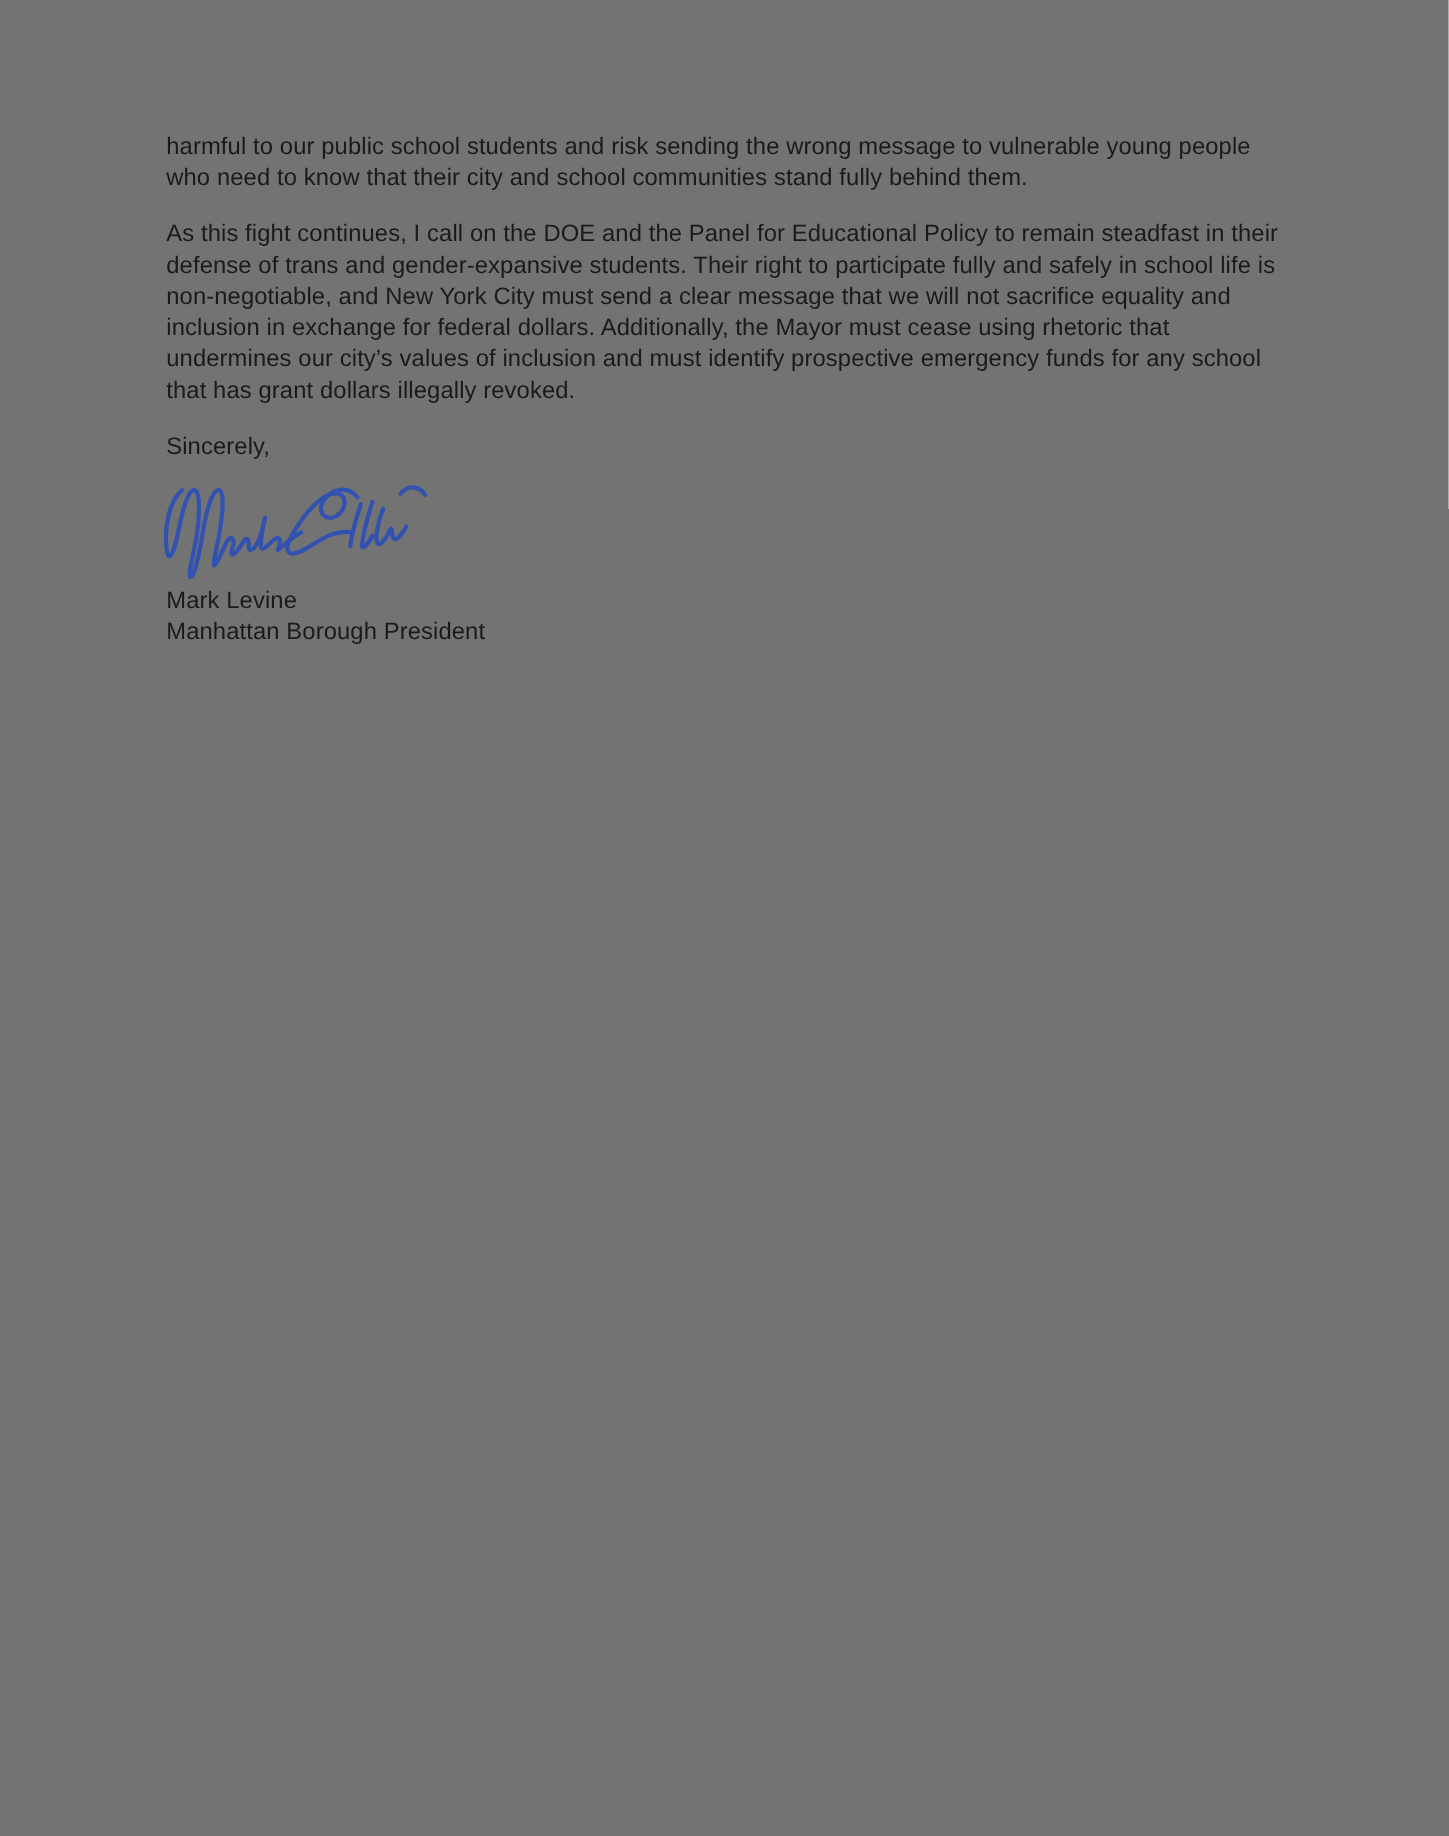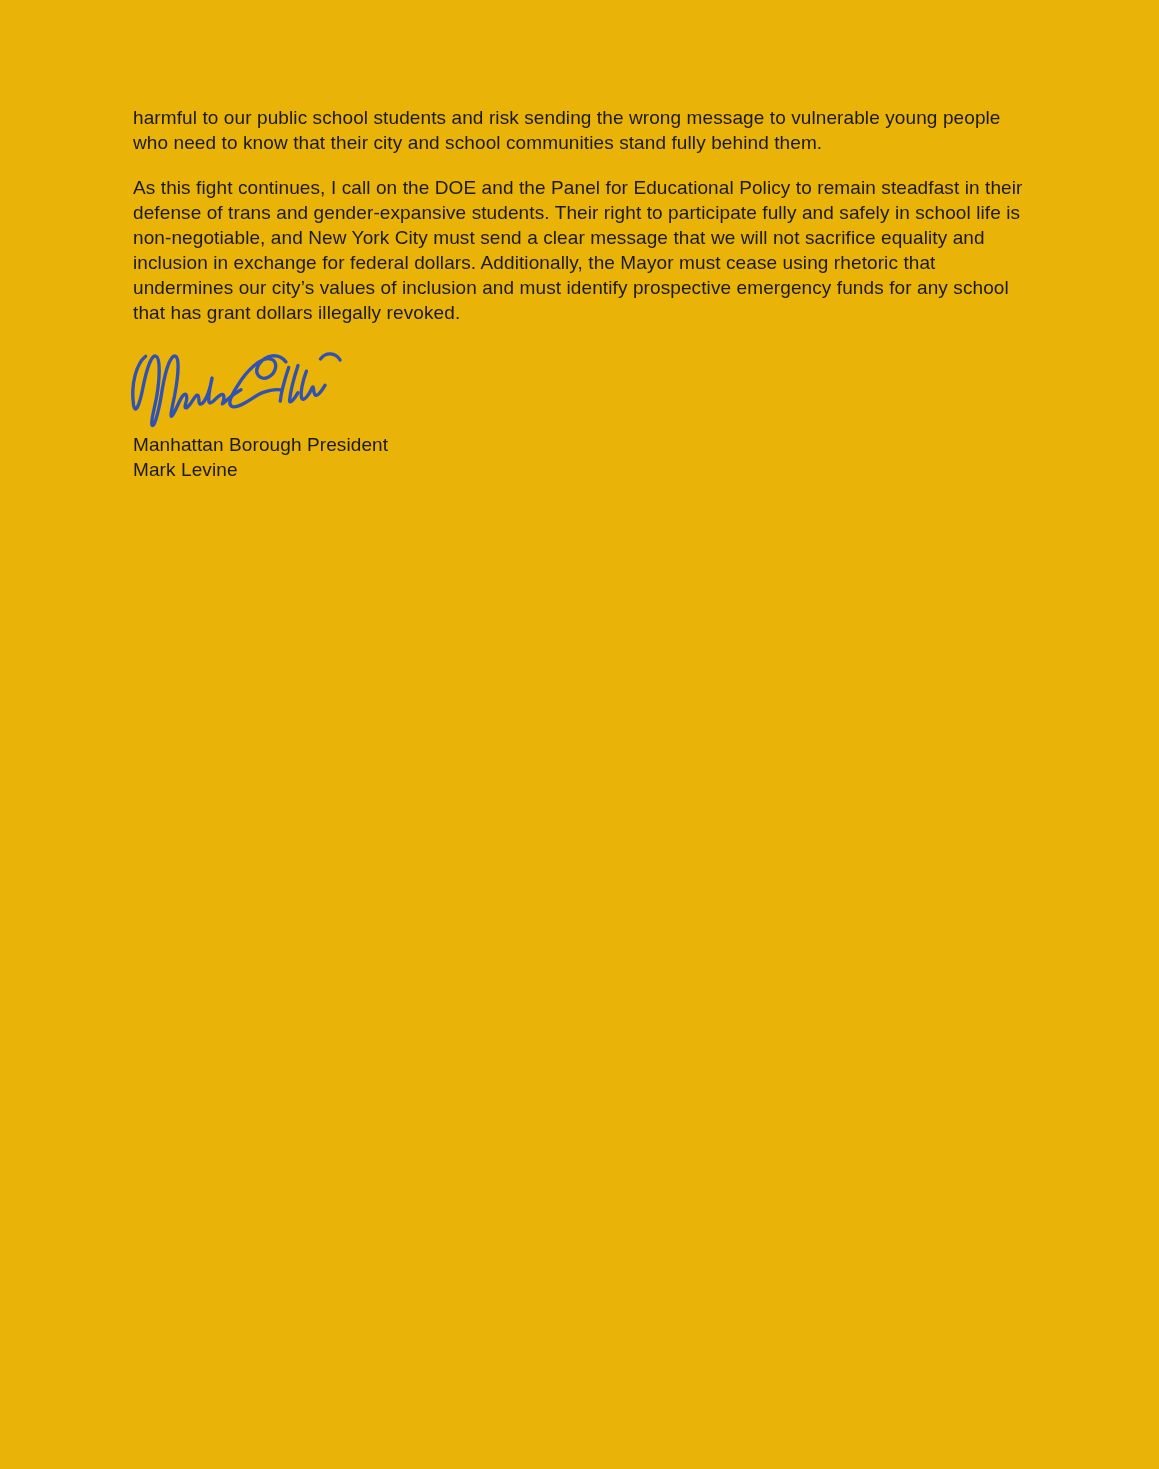--- a/index.html
+++ b/index.html
@@ -1,20 +1,20 @@
 <!DOCTYPE html>
 <html><head>
 <meta charset="utf-8">
 <style>
   html, body { margin: 0; padding: 0; background: #ffffff; }
   .page {
     position: relative;
     width: 1159px;
     height: 1469px;
-    background: #eab308;
+    background: #737373;
     font-family: "Liberation Sans", "DejaVu Sans", sans-serif;
     color: #1a1a1a;
     overflow: hidden;
   }
   .content {
     position: absolute;
     left: 133px;
     top: 105px;
     width: 896px;
   }
@@ -40,33 +40,34 @@
 </style>
 </head>
 <body>
 
 <div class="page">
   <div class="content">
 
     <p>harmful to our public school students and risk sending the wrong message to vulnerable young people who need to know that their city and school communities stand fully behind them.</p>
     <p>As this fight continues, I call on the DOE and the Panel for Educational Policy to remain steadfast in their defense of trans and gender-expansive students. Their right to participate fully and safely in school life is non-negotiable, and New York City must send a clear message that we will not sacrifice equality and inclusion in exchange for federal dollars. Additionally, the Mayor must cease using rhetoric that undermines our city’s values of inclusion and must identify prospective emergency funds for any school that has grant dollars illegally revoked.</p>
 
+    <p class="closing">Sincerely,</p>
 
     <div class="signature-block">
       <svg width="226" height="86" viewBox="0 0 240 92" aria-hidden="true">
         <g class="sig-strokes" stroke="#3152b0">
           <path d="M18 12 C 8 20, 2 42, 5 64 C 7 76, 12 62, 15 46 C 19 26, 24 10, 29 12 C 34 14, 33 36, 30 54 C 27 70, 23 84, 25 86 C 28 88, 33 66, 36 46 C 40 24, 45 10, 50 12 C 55 15, 52 38, 49 54 C 46 68, 44 78, 46 76 C 50 72, 54 58, 58 54 C 62 50, 63 56, 61 62 C 59 68, 61 69, 65 64 C 69 59, 72 52, 74 54 C 76 56, 74 62, 76 63 C 79 64, 83 58, 86 48 C 89 38, 90 30, 88 40 C 86 50, 84 62, 87 62 C 90 62, 95 54, 99 53 C 103 52, 102 59, 100 63 C 104 60, 112 52, 120 48"></path>
           <path d="M168 18 C 160 8, 146 10, 139 21 C 133 31, 141 39, 150 34 C 158 29, 160 18, 152 15 C 141 12, 125 29, 116 44 C 109 55, 105 64, 111 66 C 119 68, 133 55, 143 51 C 151 48, 157 47, 163 48"></path>
           <path d="M171 24 C 167 36, 163 50, 162 60"></path>
           <path d="M181 22 C 177 34, 173 49, 172 59 C 172 64, 177 58, 181 51"></path>
           <path d="M190 28 C 186 38, 183 52, 185 57 C 187 61, 193 53, 196 46 C 198 42, 197 50, 199 53 C 201 56, 206 50, 210 43"></path>
           <path d="M205 15 C 211 7, 221 8, 226 16"></path>
         </g>
       </svg>
     </div>
 
     <div class="signatory">
+      <p>Mark Levine</p>
       <p>Manhattan Borough President</p>
-      <p>Mark Levine</p>
     </div>
 
   </div>
 </div>
 
 </body></html>

